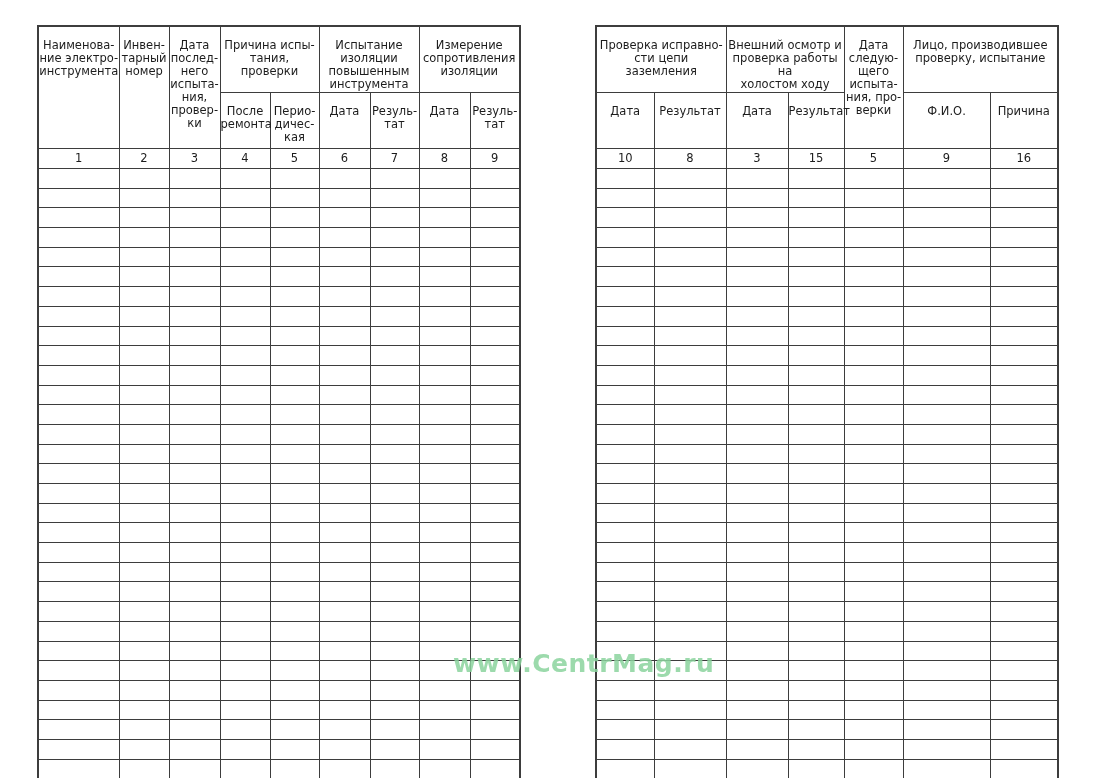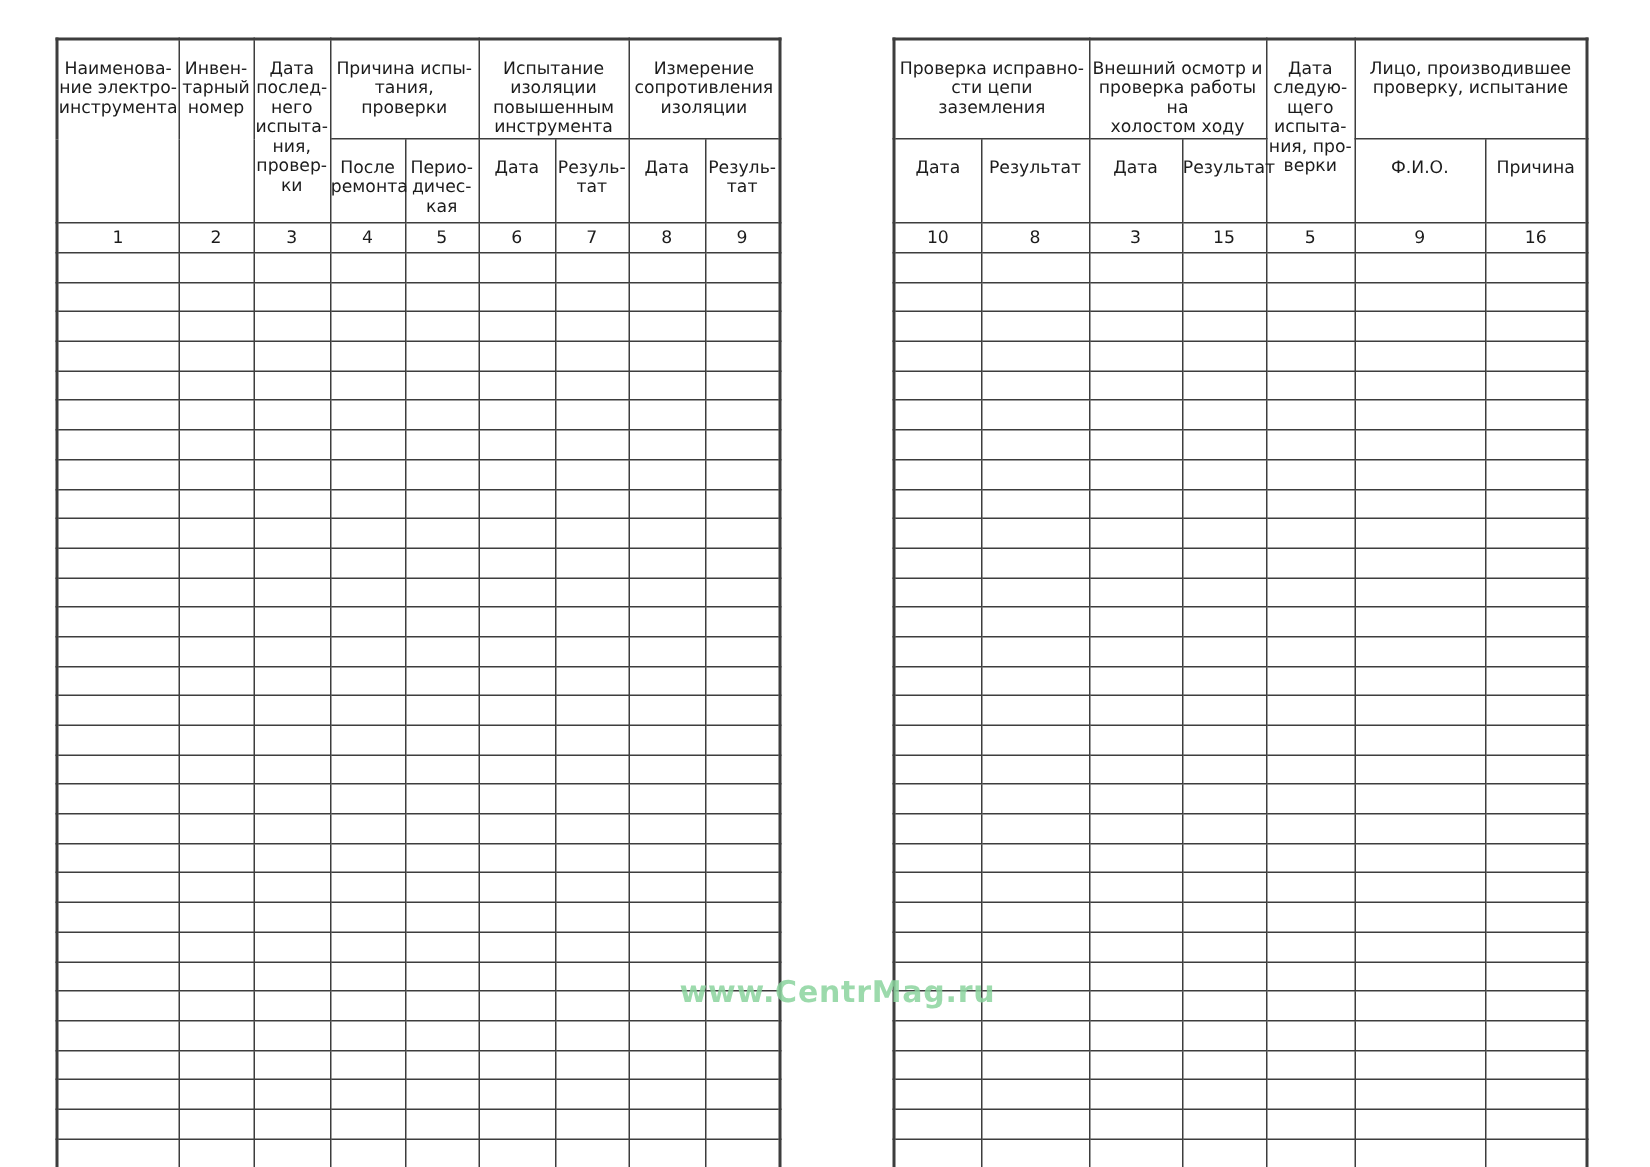--- a/index.html
+++ b/index.html
@@ -40,21 +40,21 @@
     height: 19px;
     text-align: center;
     vertical-align: middle;
   }
   tbody.grid tr { height: 19.7px; }
   tbody.grid td { background: transparent; }
   .watermark {
     position: absolute;
     left: 453px;
     top: 649px;
-    font-size: 20px;
+    font-size: 25px;
     font-weight: bold;
     letter-spacing: 0.5px;
     opacity: 0.85;
     z-index: 5;
     white-space: nowrap;
   }
 </style>
 </head>
 <body>
 

